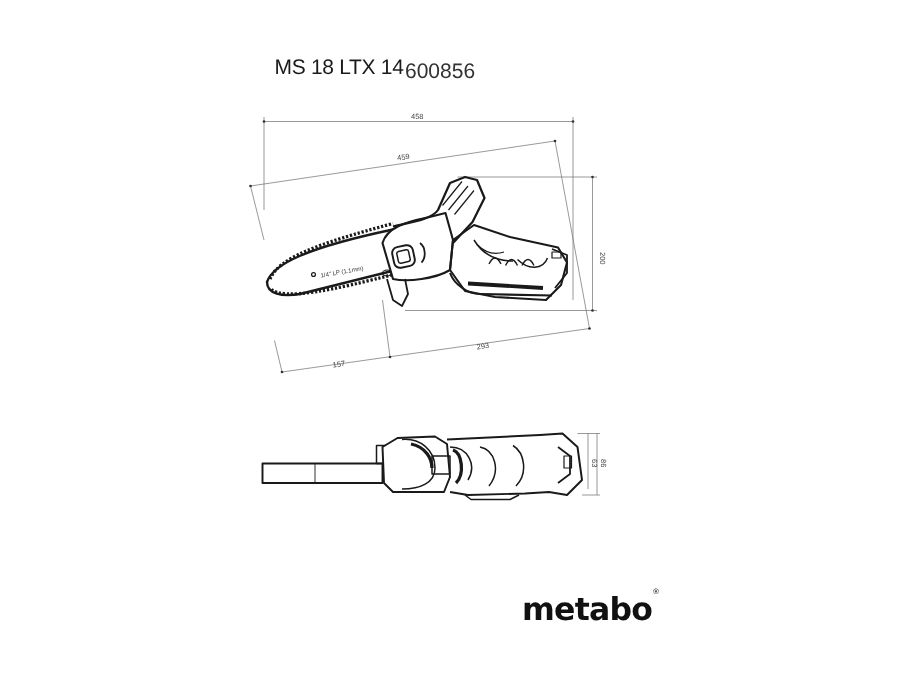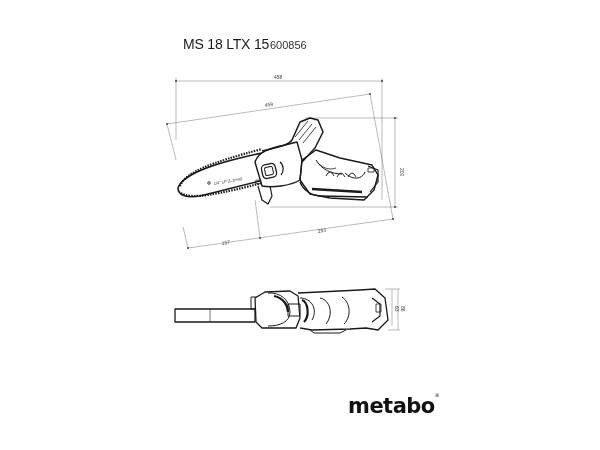--- a/index.html
+++ b/index.html
@@ -1,27 +1,27 @@
 <!DOCTYPE html>
 <html><head>
   <meta charset="utf-8">
   <style>
     html, body { margin: 0; padding: 0; background: #ffffff; }
     body { width: 600px; height: 450px; position: relative; overflow: hidden; font-family: "Liberation Sans", sans-serif; }
     .title { position: absolute; left: 183px; top: 36px; font-size: 14px; color: #1a1a1a; letter-spacing: -0.2px; }
-    .code { position: absolute; left: 270px; top: 39px; font-size: 11px; color: #333; }
+    .code { position: absolute; left: 270px; top: 39px; font-size: 14px; color: #333; }
     .drawing { position: absolute; left: 0; top: 0; }
     .dim { font-family: "Liberation Sans", sans-serif; font-size: 5px; fill: #444; }
     .logo { position: absolute; left: 348px; top: 394px; font-family: "DejaVu Sans", sans-serif; font-weight: bold; font-size: 21px; color: #111; letter-spacing: -0.5px; }
     .logo sup { font-size: 5px; vertical-align: top; position: relative; top: -2px; font-weight: normal; }
   </style>
 </head>
 <body>
 
-<div class="title">MS 18 LTX 15</div>
+<div class="title">MS 18 LTX 14</div>
 <div class="code">600856</div>
 
 <svg class="drawing" width="600" height="450" viewBox="0 0 600 450">
 
   <g stroke="#777" stroke-width="0.5" fill="none">
 
     <line x1="176" y1="81" x2="382" y2="81"></line>
     <line x1="176" y1="78" x2="176" y2="140"></line>
     <line x1="382" y1="78" x2="382" y2="200"></line>
 

